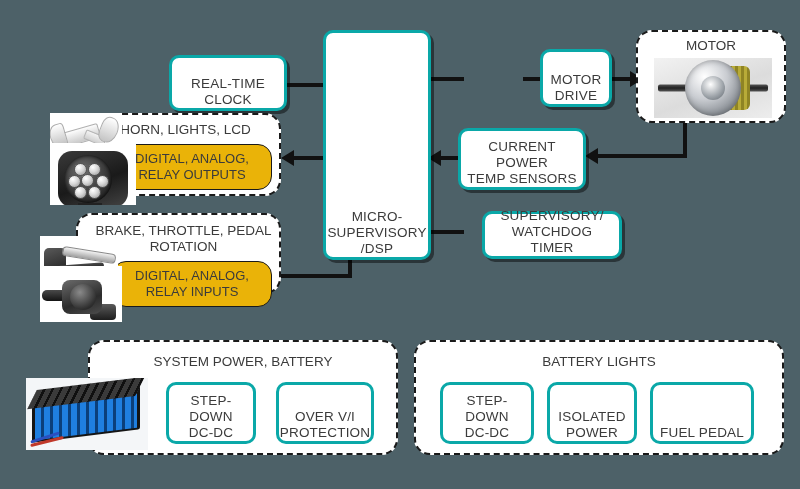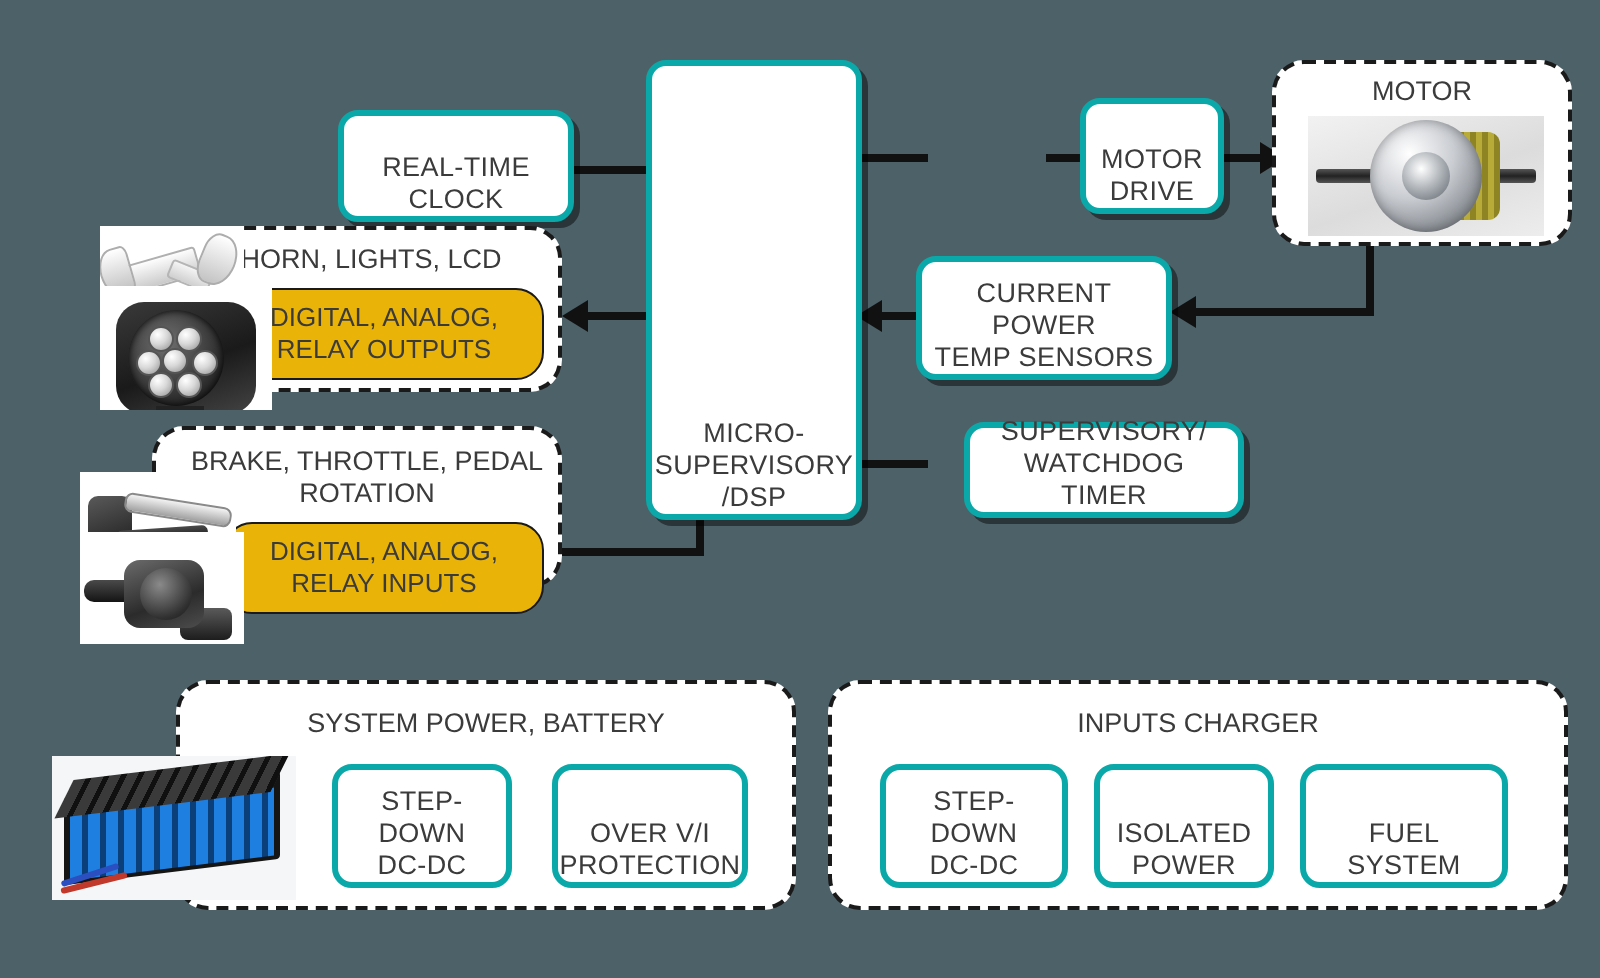--- a/index.html
+++ b/index.html
@@ -364,27 +364,27 @@
 
   <div class="pic batt-pic" style="left:26px;top:378px;width:122px;height:72px;">
     <div class="batt-frame"></div>
     <div class="batt-cells"></div>
     <div class="batt-top"></div>
     <div class="batt-wire1"></div>
     <div class="batt-wire2"></div>
   </div>
 
   <div class="panel" style="left:414px;top:340px;width:370px;height:115px;">
-    <div class="panel-title" style="top:12px;">INPUTS CHARGER</div>
+    <div class="panel-title" style="top:12px;">BATTERY LIGHTS</div>
     <div class="teal noshadow" style="left:24px;top:40px;width:94px;height:62px;">
       <span class="lbl">STEP-DOWN
 DC-DC</span>
     </div>
     <div class="teal noshadow" style="left:131px;top:40px;width:90px;height:62px;">
       <span class="lbl">ISOLATED
 POWER</span>
     </div>
     <div class="teal noshadow" style="left:234px;top:40px;width:104px;height:62px;">
-      <span class="lbl">FUEL SYSTEM</span>
+      <span class="lbl">FUEL PEDAL</span>
     </div>
   </div>
 
 </div>
 
 </body></html>

